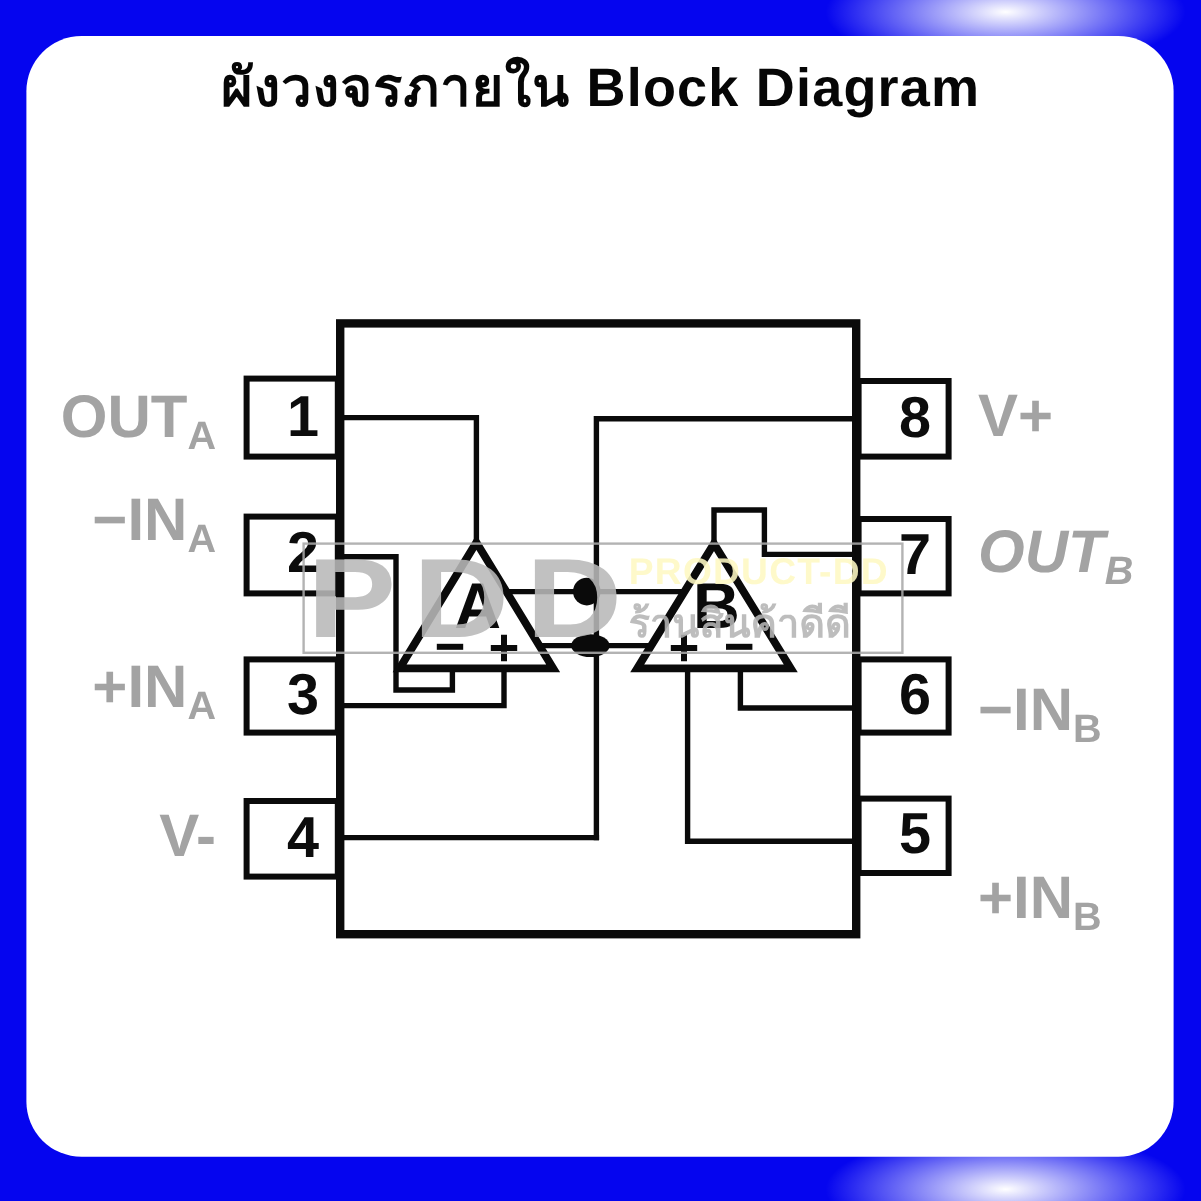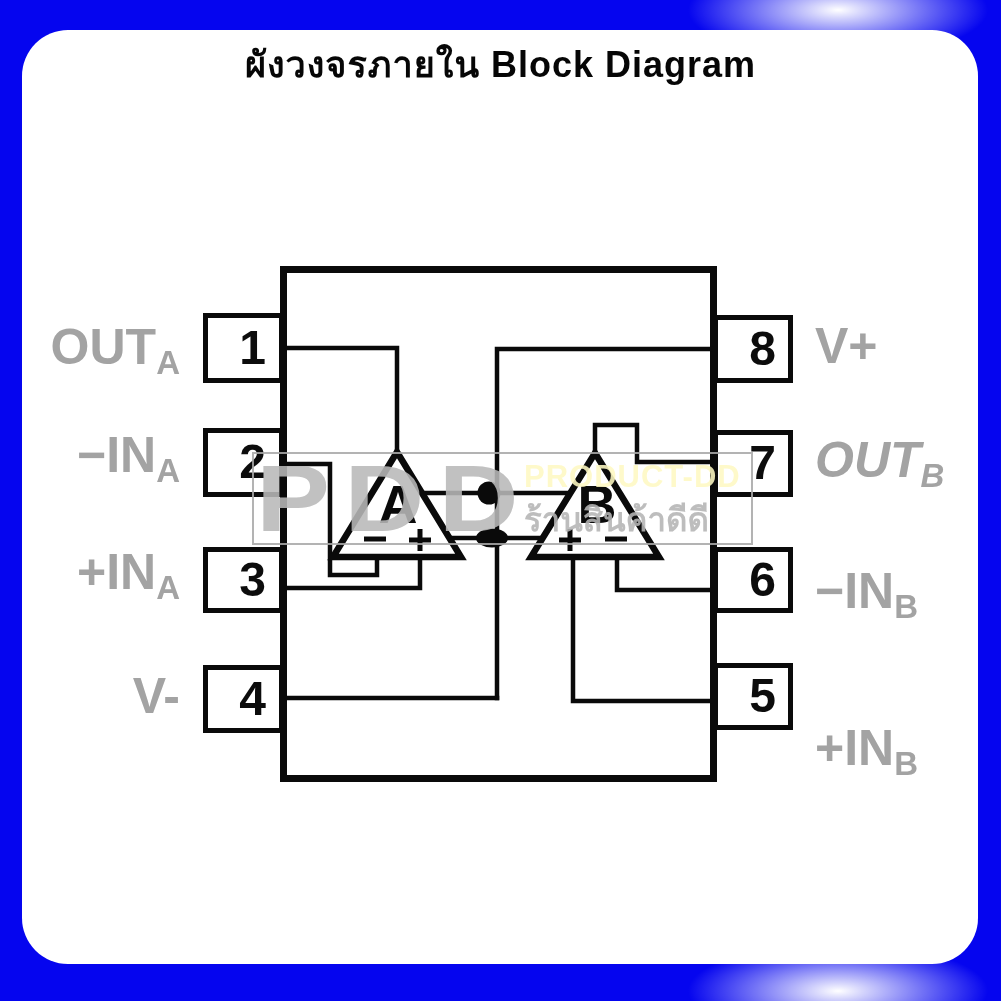--- a/index.html
+++ b/index.html
@@ -1,21 +1,21 @@
 <!DOCTYPE html>
 <html><head>
 <meta charset="utf-8">
 <style>
   html,body{margin:0;padding:0;width:1001px;height:1001px;overflow:hidden;
     font-family:"Liberation Sans", sans-serif;background:#0505ef;position:relative;}
   .glow{position:absolute;left:0;top:0;width:1001px;height:1001px;pointer-events:none;}
   #panel{position:absolute;left:22px;top:30px;width:956px;height:934px;
     background:#ffffff;border-radius:46px;}
   #title{position:absolute;left:0;top:36px;width:1001px;text-align:center;
-    font-size:36px;font-weight:bold;color:#060606;letter-spacing:1px;}
+    font-size:45px;font-weight:bold;color:#060606;letter-spacing:1px;}
   #artwork{position:absolute;left:0;top:0;width:1001px;height:1001px;}
   .pinlabel{position:absolute;font-size:50px;font-weight:bold;color:#a3a3a3;line-height:58px;white-space:nowrap;}
   .pinlabel.left{left:0;width:180px;text-align:right;}
   .pinlabel.right{left:815px;text-align:left;}
   .pinlabel .sub{font-size:33px;position:relative;top:10px;letter-spacing:0;}
   .pindigit{position:absolute;width:81px;text-align:center;font-size:48px;
     font-weight:bold;color:#0c0c0c;line-height:60px;}
   .amp-letter{font-family:"Liberation Sans",sans-serif;font-weight:bold;font-size:54px;fill:#0a0a0a;}
   #watermark{position:absolute;left:0;top:0;width:1001px;height:1001px;opacity:.88;pointer-events:none;border-radius:32px;}
   #wm-box{position:absolute;left:252px;top:452px;width:501px;height:93px;
@@ -88,21 +88,21 @@
 <div class="pindigit" style="left:212px;top:550px;">3</div>
 <div class="pindigit" style="left:212px;top:669px;">4</div>
 <div class="pindigit" style="left:722px;top:319px;">8</div>
 <div class="pindigit" style="left:722px;top:433px;">7</div>
 <div class="pindigit" style="left:722px;top:550px;">6</div>
 <div class="pindigit" style="left:722px;top:666px;">5</div>
 
 <div class="pinlabel left" style="top:318px;">
   <span>OUT</span><span class="sub">A</span>
 </div>
-<div class="pinlabel left" style="top:426px;">
+<div class="pinlabel left" style="top:404px;">
   <span>−IN</span><span class="sub">A</span>
 </div>
 <div class="pinlabel left" style="top:543px;">
   <span>+IN</span><span class="sub">A</span>
 </div>
 <div class="pinlabel left" style="top:667px;">
   <span>V-</span><span class="sub"></span>
 </div>
 <div class="pinlabel right" style="top:317px;">
   <span>V+</span><span class="sub"></span>

